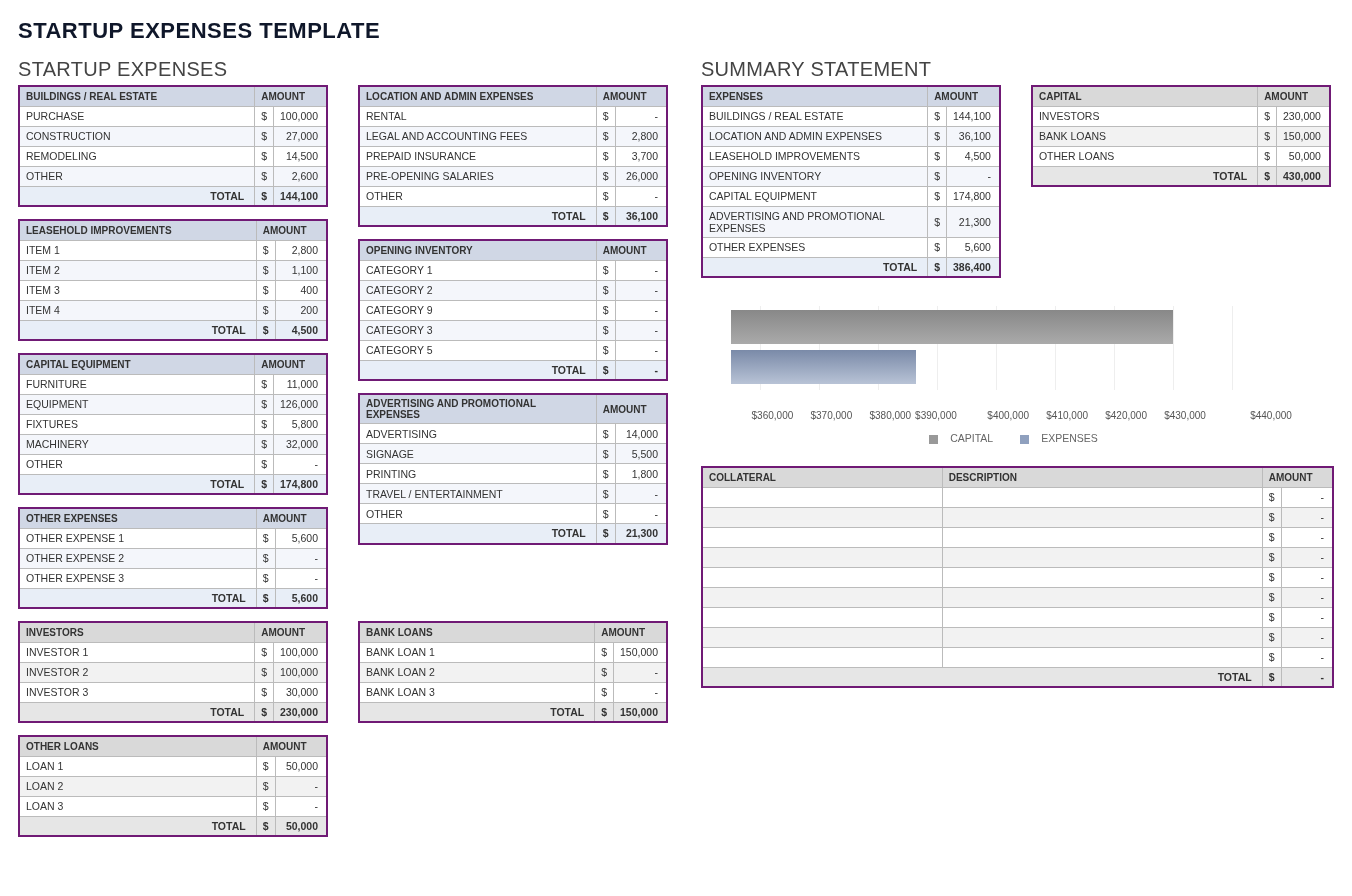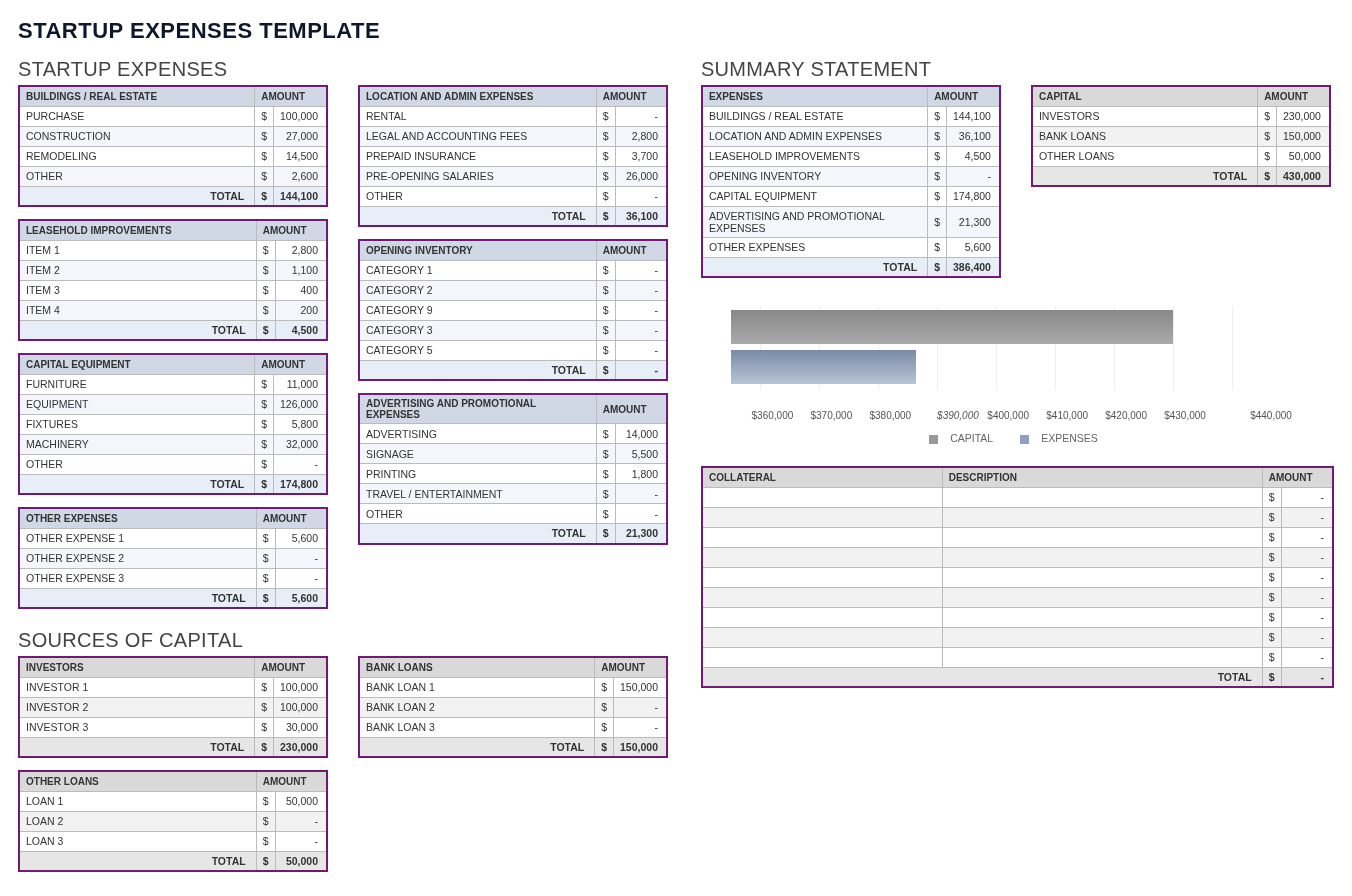--- a/index.html
+++ b/index.html
@@ -328,21 +328,20 @@
                   <td>TOTAL</td>
                   <td class="cur">$</td>
                   <td class="num">21,300</td>
                 </tr>
               </tbody>
             </table>
           </div>
    </div>
   </div>
 
-  <h2>SOURCES OF CAPITAL</h2>
   <div class="two-up">
    <div>
     <div>
             <table class="grey">
               <thead>
                 <tr>
                   <th>INVESTORS</th>
                   <th class="amount-col" colspan="2">AMOUNT</th>
                 </tr>
               </thead>
@@ -544,21 +543,21 @@
           <div class="grid" style="left: 413.158px; height: 84px;"></div>
           <div class="grid" style="left: 472.105px; height: 84px;"></div>
           <div class="grid" style="left: 531.053px; height: 84px;"></div>
           <div class="bar cap" style="left: 30px; width: 442.105px;"></div>
           <div class="bar exp" style="left: 30px; width: 185.095px;"></div>
         </div>
    <div class="ticks" id="chart-ticks">
           <div class="tick" style="left: 59.4737px;">$360,000</div>
           <div class="tick" style="left: 118.421px;">$370,000</div>
           <div class="tick" style="left: 177.368px;">$380,000</div>
-          <div class="tick" style="left: 245px; font-style: italic;">$390,000</div>
+          <div class="tick" style="left: 223px;">$390,000</div>
           <div class="tick" style="left: 295.263px;">$400,000</div>
           <div class="tick" style="left: 354.211px;">$410,000</div>
           <div class="tick" style="left: 413.158px;">$420,000</div>
           <div class="tick" style="left: 472.105px;">$430,000</div>
           <div class="tick" style="left: 531.053px; margin-left: 27px;">$440,000</div>
         </div>
    <div class="legend">
      <span><i class="sw cap"></i><span>CAPITAL</span></span>
      <span><i class="sw exp"></i><span>EXPENSES</span></span>
    </div>

